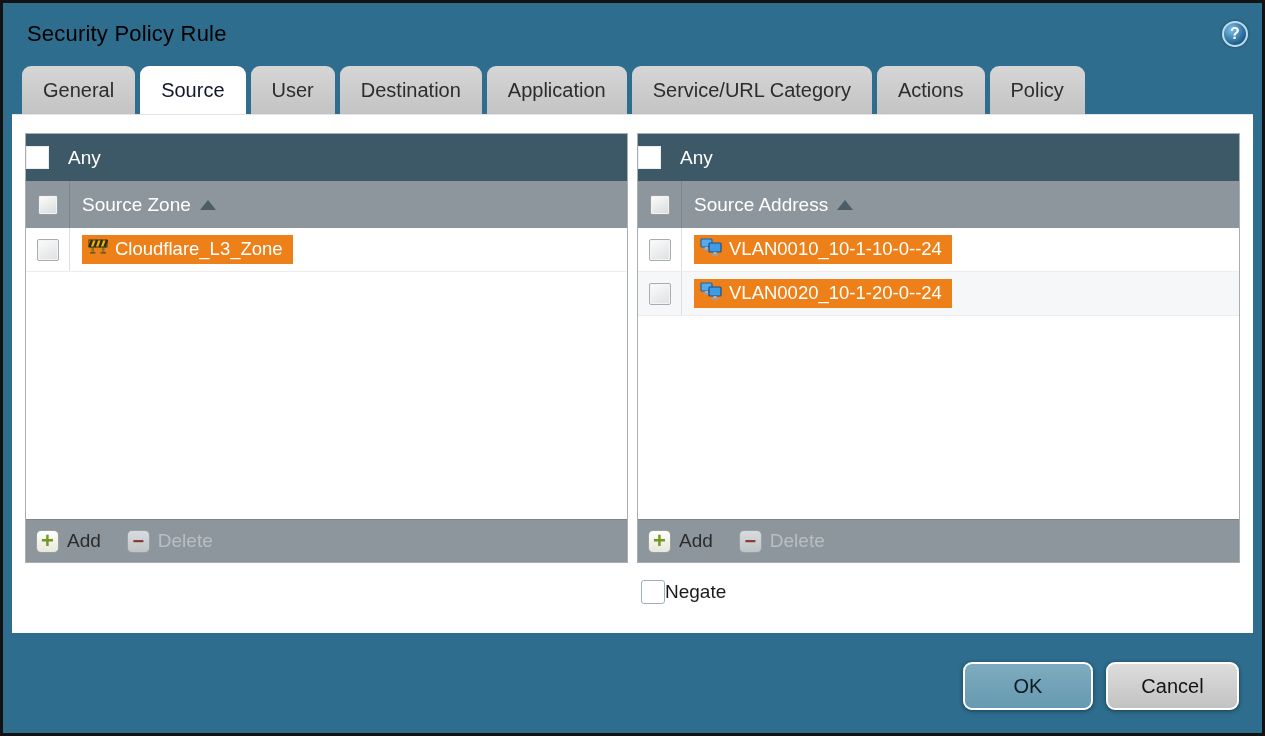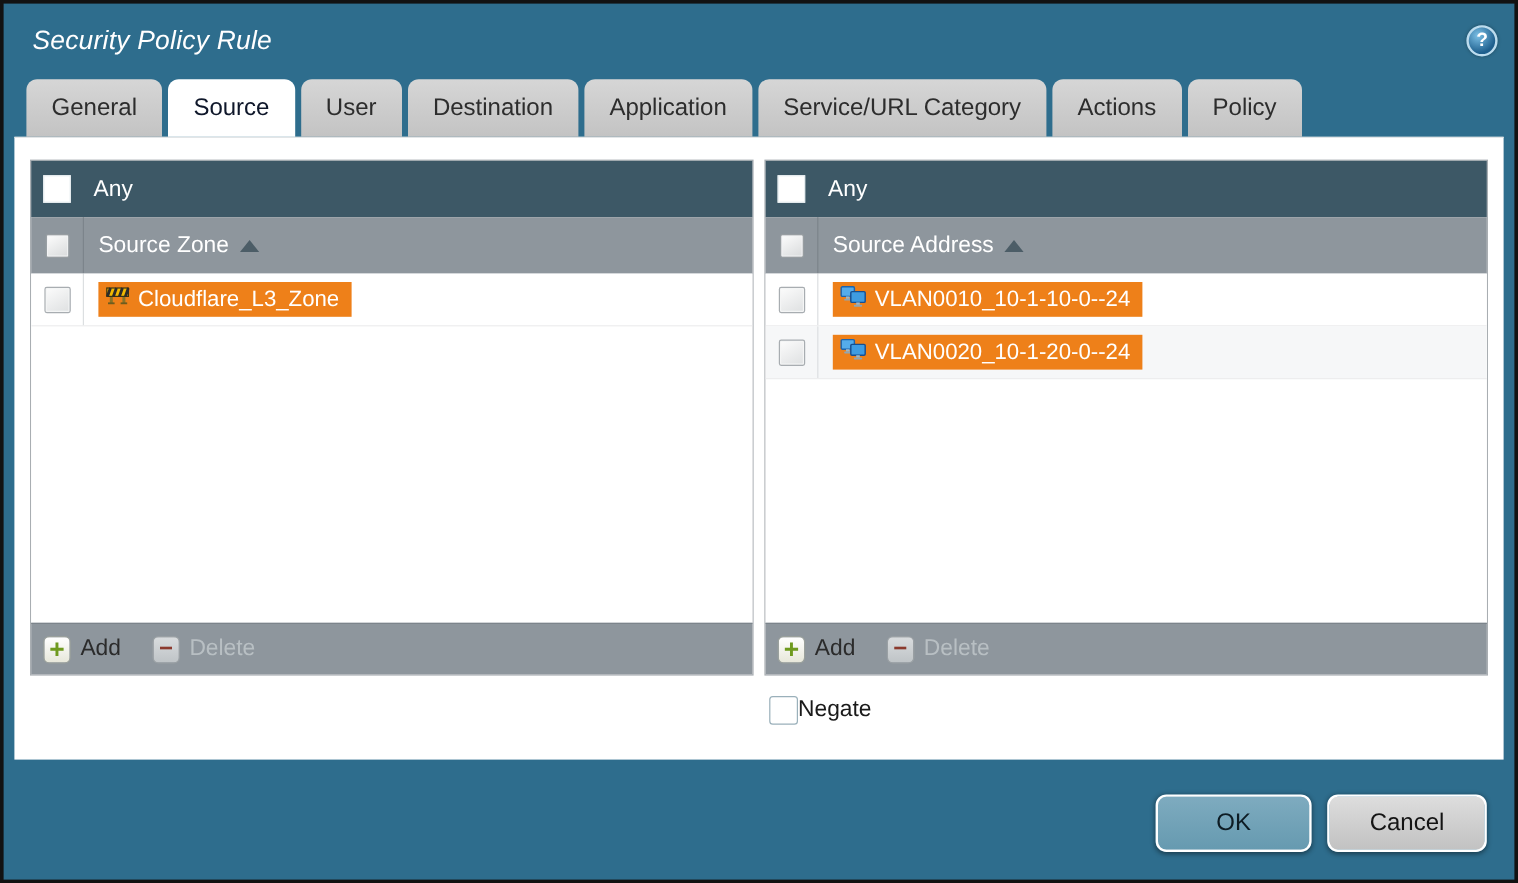--- a/index.html
+++ b/index.html
@@ -5,39 +5,39 @@
   * { margin:0; padding:0; box-sizing:border-box; }
   body { font-family:"Liberation Sans", sans-serif; background:#000; }
   .frame {
     width:1265px; height:736px;
     border:3px solid #121212;
     background:var(--header-teal, #2E6D8D);
     overflow:hidden; position:relative;
   }
   
   .titlebar { height:62px; display:flex; align-items:center; padding:0 14px 0 24px; }
-  .dialog-title { color:#ffffff; font-size:22px; letter-spacing:0.2px; flex:1;font-style:italic; }
+  .dialog-title { color:#000000; font-size:22px; letter-spacing:0.2px; flex:1; }
   .help { width:26px; height:26px; border-radius:50%;
     background:radial-gradient(circle at 35% 30%, #7cc0e6, #1e5f8d 70%);
     border:2px solid #bcdcee; color:#fff; font-weight:bold; font-size:16px;
     display:flex; align-items:center; justify-content:center; cursor:pointer;
     box-shadow:0 0 3px rgba(0,0,0,0.35); }
   
   .tabbar { height:49px; display:flex; align-items:center; gap:5px; padding-left:19px; }
   .tab { height:48px; line-height:48px; padding:0 21px; font-size:20px; color:#2d2d2d;
     background:linear-gradient(#d6d6d6,#c3c3c3); border-radius:9px 9px 0 0; cursor:pointer;
     white-space:nowrap; }
   .tab.active { background:#ffffff; color:#0f172a; }
   
   .content { height:519px; margin:0 9px; background:#ffffff; border-top:1px solid #e2e5e7; }
   .panels { display:flex; gap:9px; padding:18px 13px 0 13px; }
   .panel { flex:1; height:430px; display:flex; flex-direction:column;
     border:1px solid #a9aeb2; }
   .any-row { height:47px; background:var(--panel-header-dark, #3D5866); display:flex;
-    align-items:center; padding-left:10px; gap:19px; color:#fff; font-size:19px; }
+    align-items:center; gap:19px; color:#fff; font-size:19px; }
   .cb { display:inline-block; cursor:pointer; }
   .cb-any { width:23px; height:23px; background:#fff; border:1px solid #e7edf0; }
   .col-header { height:47px; background:var(--column-header-gray, #8E969D); display:flex;
     align-items:center; color:#fff; font-size:19px; }
   .hdr-cbwrap { width:44px; align-self:stretch; display:flex; align-items:center;
     justify-content:center; border-right:1px solid #7c848b; }
   .cb-bevel { width:20px; height:20px; border-radius:2px;
     background:linear-gradient(150deg,#fdfdfd,#d8dadb); border:1px solid #979da1;
     box-shadow:inset 0 0 0 1px #f2f3f4; }
   .col-title { margin-left:12px; }

